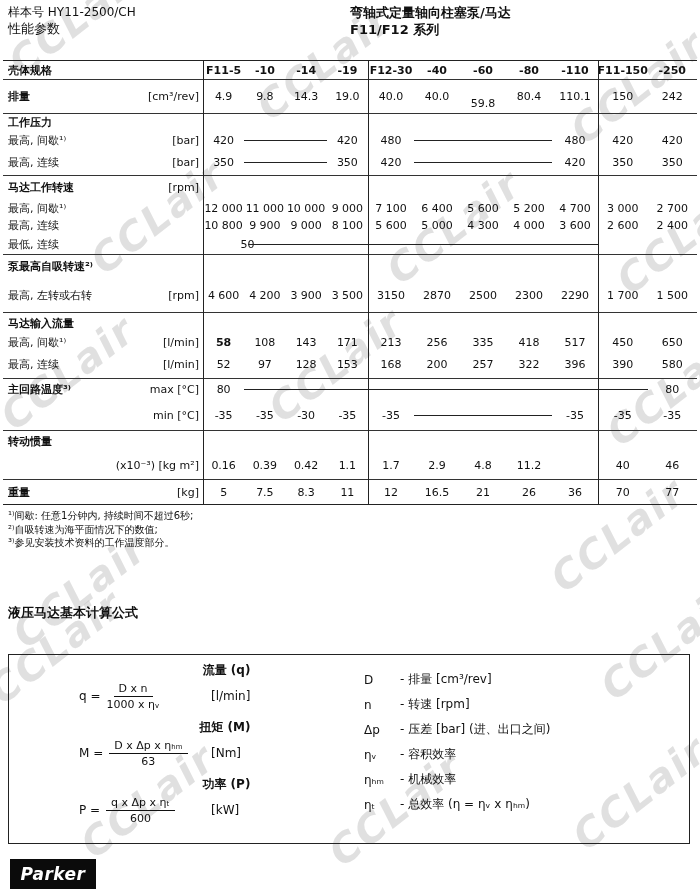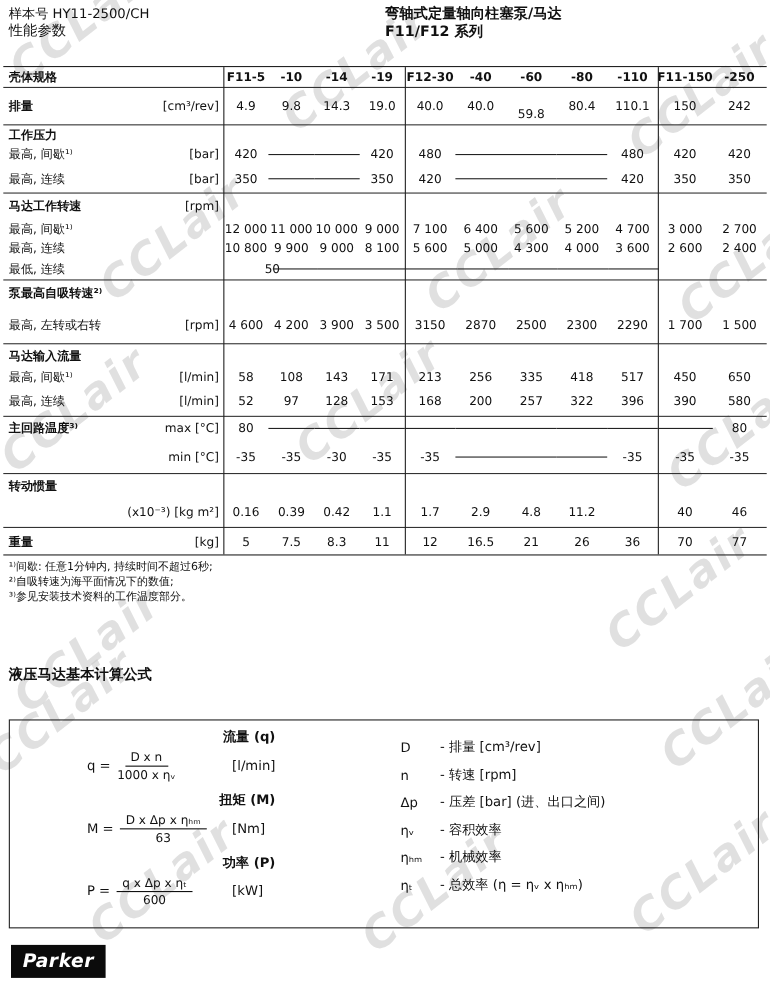--- a/index.html
+++ b/index.html
@@ -327,21 +327,21 @@
       <div class="vcell" style="width: 46px;"></div>
       <div class="vcell" style="width: 46px;"></div>
       <div class="vcell" style="width: 49.5px;"></div>
       <div class="vcell" style="width: 49.5px;"></div>
     </div>
     <div class="trow" style="height: 18px;">
       <div class="lcell">
         <span class="lbl">最高, 间歇¹⁾</span>
         <span class="unit">[l/min]</span>
       </div>
-      <div class="vcell" style="width: 41.25px;">58</div>
+      <div class="vcell" style="width: 41.25px; font-weight: bold;">58</div>
       <div class="vcell" style="width: 41.25px;">108</div>
       <div class="vcell" style="width: 41.25px;">143</div>
       <div class="vcell" style="width: 41.25px;">171</div>
       <div class="vcell" style="width: 46px;">213</div>
       <div class="vcell" style="width: 46px;">256</div>
       <div class="vcell" style="width: 46px;">335</div>
       <div class="vcell" style="width: 46px;">418</div>
       <div class="vcell" style="width: 46px;">517</div>
       <div class="vcell" style="width: 49.5px;">450</div>
       <div class="vcell" style="width: 49.5px;">650</div>

